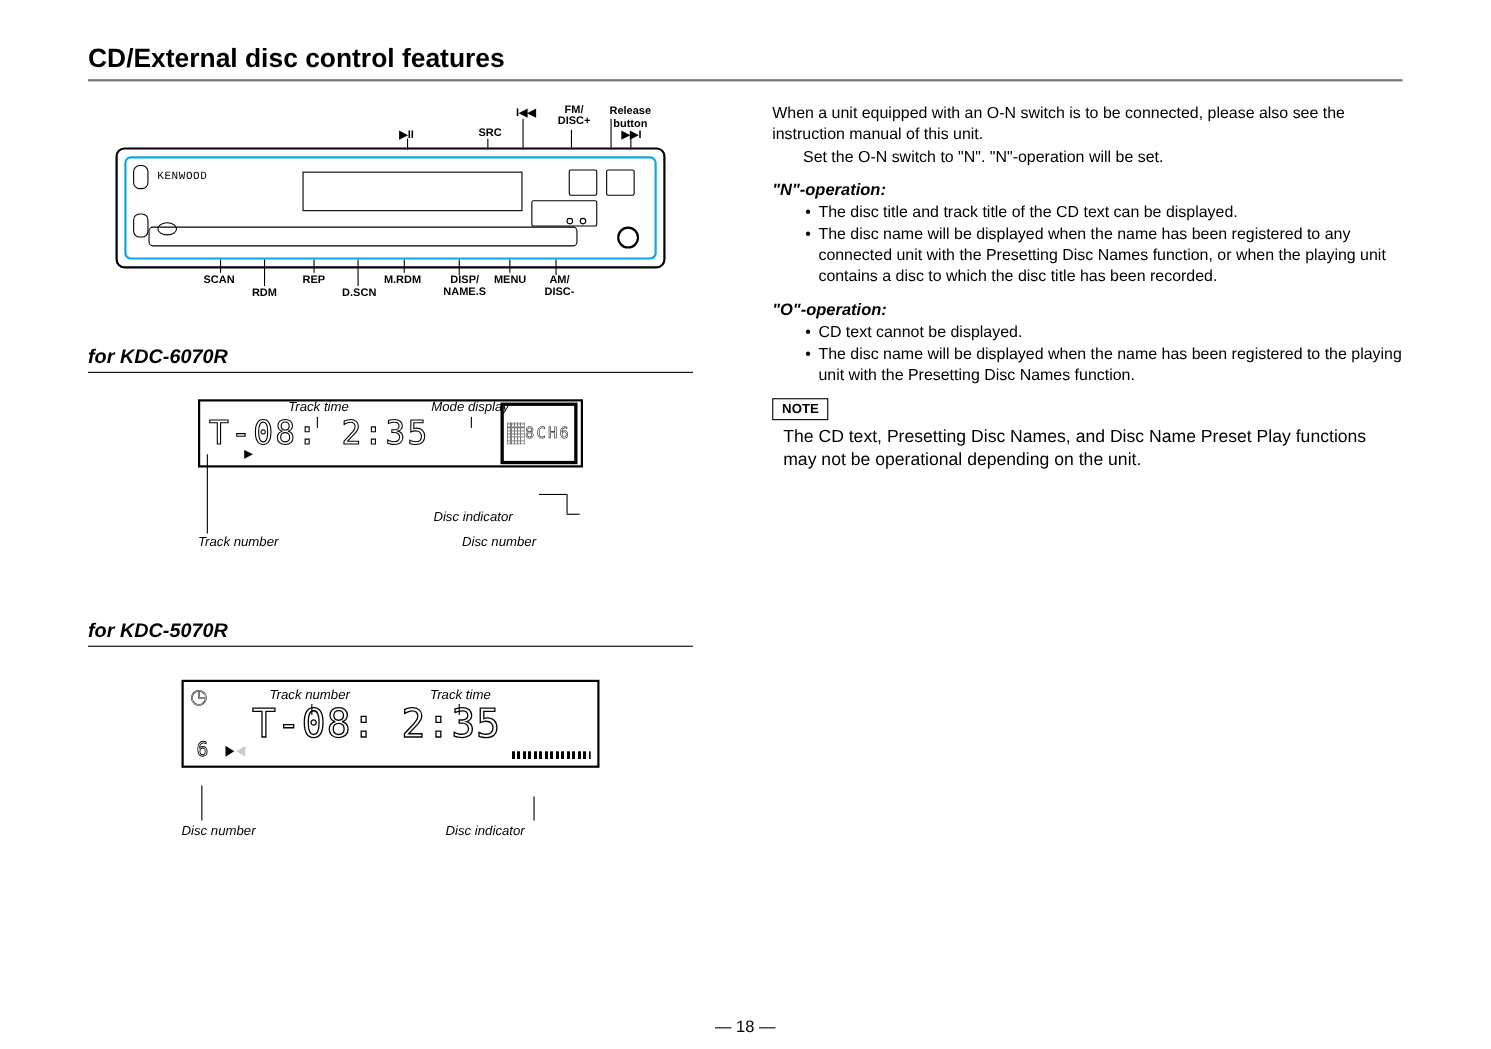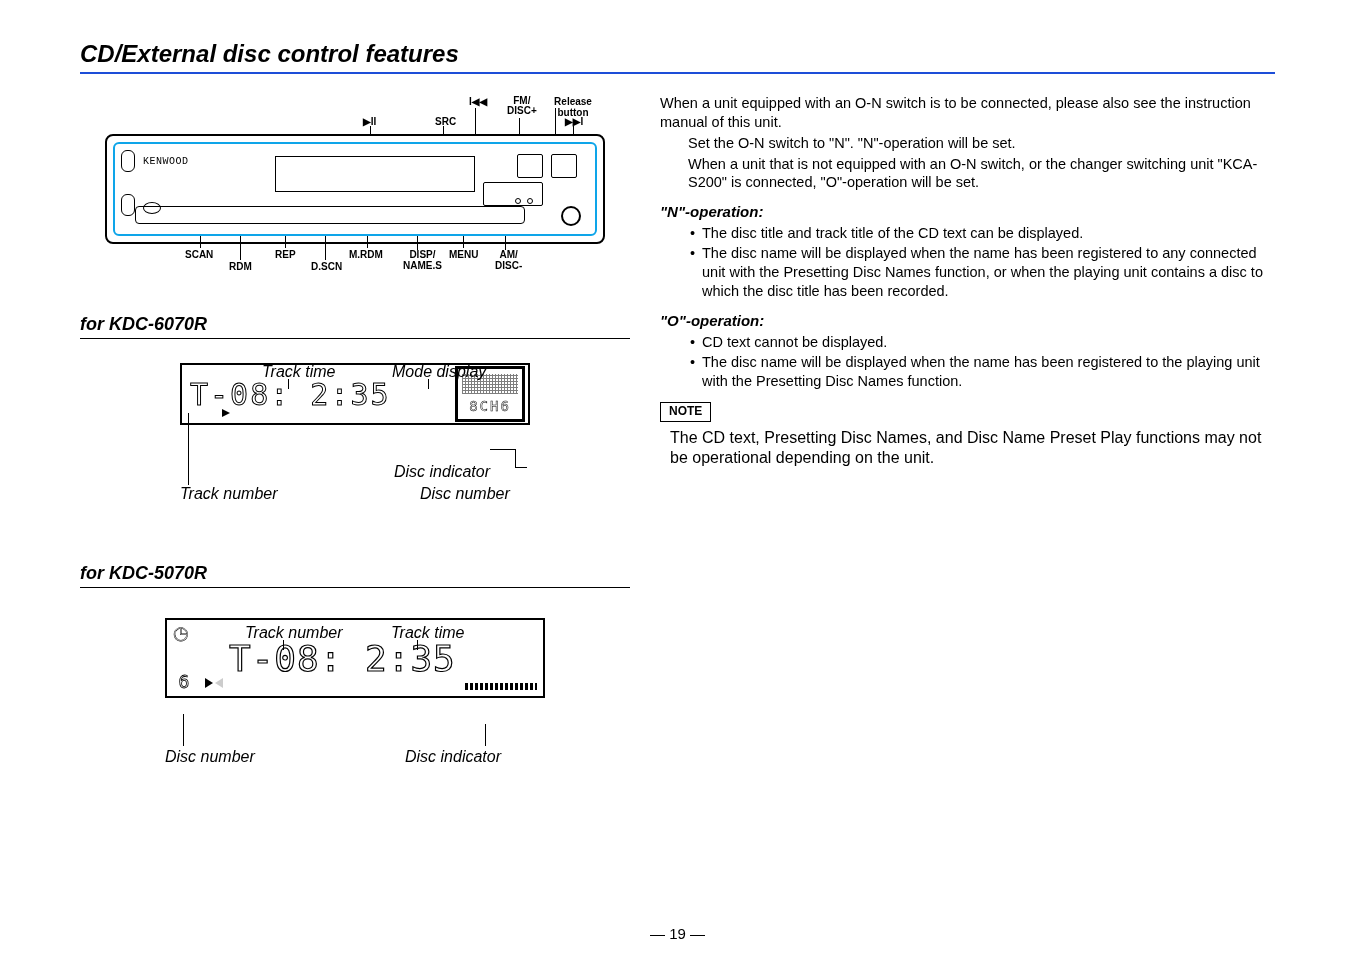--- a/index.html
+++ b/index.html
@@ -8,22 +8,21 @@
       width: 1355px;
       height: 954px;
       background: #fff;
       color: #000;
       padding: 40px 80px;
       position: relative;
     }
     .page-title {
       font-size: 24px;
       font-weight: bold;
-      font-style: italic;
-      border-bottom: 2px solid #1d4ed8;
+      border-bottom: 2px solid #737373;
       padding-bottom: 4px;
       margin-bottom: 20px;
     }
     .two-col {
       display: flex;
       gap: 30px;
     }
     .left-col { width: 550px; }
     .right-col { flex: 1; }
     .faceplate-diagram {
@@ -145,21 +144,21 @@
       -webkit-text-stroke: 1px #000;
       color: transparent;
     }
     .mode-block {
       border: 3px solid #000;
       width: 70px;
       height: 56px;
       margin-left: auto;
       margin-right: 3px;
       display: flex;
-      flex-direction: column;
+      flex-direction: row;
       align-items: center;
       justify-content: space-around;
       padding: 3px;
     }
     .dot-matrix {
       width: 56px;
       height: 20px;
       background: repeating-linear-gradient(0deg,#000 0,#000 1px,transparent 1px,transparent 3px),
                   repeating-linear-gradient(90deg,#000 0,#000 1px,transparent 1px,transparent 3px);
       opacity: 0.5;
@@ -167,21 +166,21 @@
     .ch-text { font-family: monospace; font-size: 14px; -webkit-text-stroke: 0.5px #000; color: transparent; letter-spacing: 2px;}
     .play-triangle {
       position: absolute;
       bottom: 6px;
       left: 40px;
       width: 0; height: 0;
       border-left: 8px solid #000;
       border-top: 4px solid transparent;
       border-bottom: 4px solid transparent;
     }
-    .d-label { position: absolute; font-size: 16px; font-style: italic; }
+    .d-label { position: absolute; font-size: 12px; font-style: italic; }
     .d-line { position: absolute; background:#000; }
     .display-5070 {
       width: 380px;
       position: relative;
       margin: 20px auto 0;
       height: 160px;
     }
     .lcd-5070 {
       border: 2px solid #000;
       height: 80px;
@@ -225,21 +224,21 @@
       padding-left: 6px;
     }
     .disc-ind {
       position: absolute;
       bottom: 6px;
       right: 6px;
       width: 72px;
       height: 7px;
       background: repeating-linear-gradient(90deg,#000 0,#000 3px,transparent 3px,transparent 5px);
     }
-    .body-text { font-size: 14.5px; line-height: 1.3; }
+    .body-text { font-size: 14.5px; line-height: 1.3; margin-left: 42px; }
     .para { margin-bottom: 2px; }
     .indent { padding-left: 28px; }
     .op-heading { font-weight: bold; font-style: italic; font-size: 15px; margin-top: 10px; margin-bottom: 2px;}
     .bullet-list { list-style: none; padding-left: 42px; }
     .bullet-list li { position: relative; font-size: 14.5px; line-height: 1.32; margin-bottom: 1px;}
     .bullet-list li::before { content: "•"; position: absolute; left: -12px; }
     .note-box {
       display: inline-block;
       border: 1.5px solid #000;
       padding: 1px 8px;
@@ -364,32 +363,31 @@
       <div class="d-line" style="top:106px;left:320px;width:1px;height:22px"></div>
 
       <div class="d-label" style="top:130px;left:0px">Disc number</div>
       <div class="d-label" style="top:130px;left:240px">Disc indicator</div>
     </div>
   </div>
 
   <div class="right-col body-text">
     <p class="para">When a unit equipped with an O-N switch is to be connected, please also see the instruction manual of this unit.</p>
     <p class="para indent">Set the O-N switch to "N". "N"-operation will be set.</p>
-    <p class="para indent">When a unit that is not equipped with an O-N switch, or the changer switching unit "KCA-S200" is connected, "O"-operation will be set.</p>
 
     <p class="op-heading">"N"-operation:</p>
     <ul class="bullet-list">
       <li>The disc title and track title of the CD text can be displayed.</li>
       <li>The disc name will be displayed when the name has been registered to any connected unit with the Presetting Disc Names function, or when the playing unit contains a disc to which the disc title has been recorded.</li>
     </ul>
 
     <p class="op-heading">"O"-operation:</p>
     <ul class="bullet-list">
       <li>CD text cannot be displayed.</li>
       <li>The disc name will be displayed when the name has been registered to the playing unit with the Presetting Disc Names function.</li>
     </ul>
 
     <div class="note-box">NOTE</div>
     <p class="note-text">The CD text, Presetting Disc Names, and Disc Name Preset Play functions may not be operational depending on the unit.</p>
   </div>
 </div>
 
-<div class="page-num">— 19 —</div>
+<div class="page-num">— 18 —</div>
 
 </body></html>

